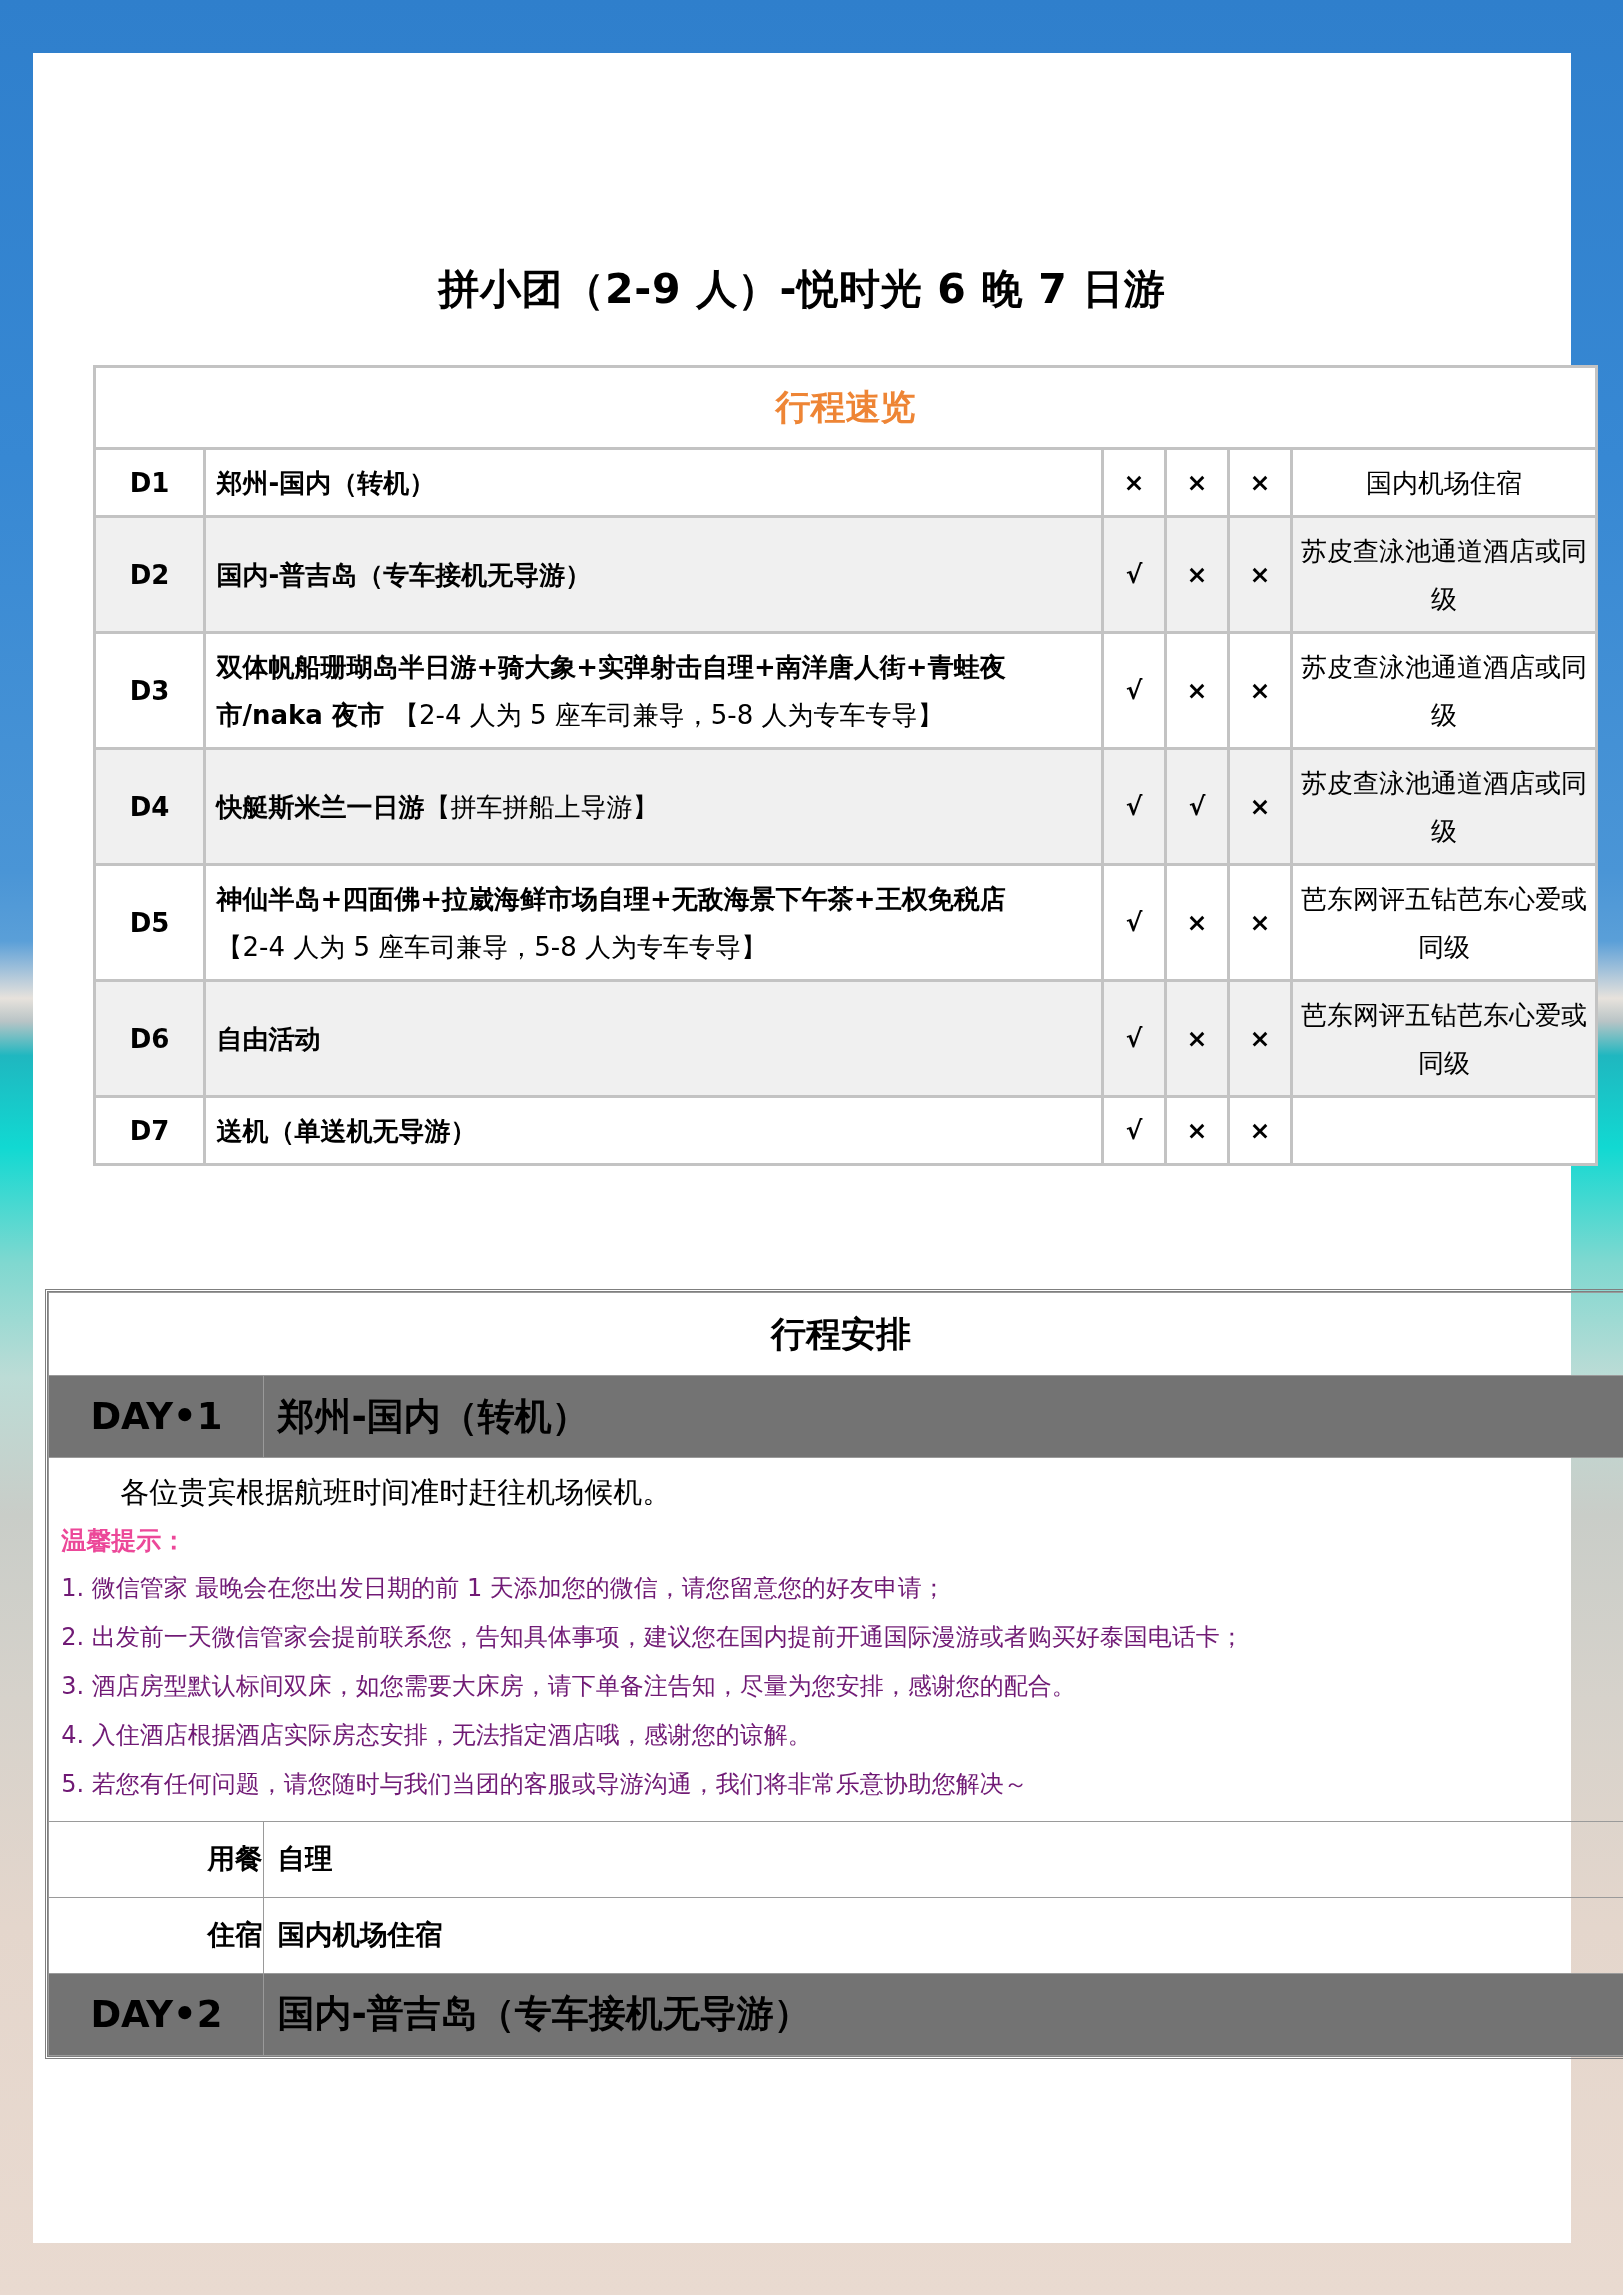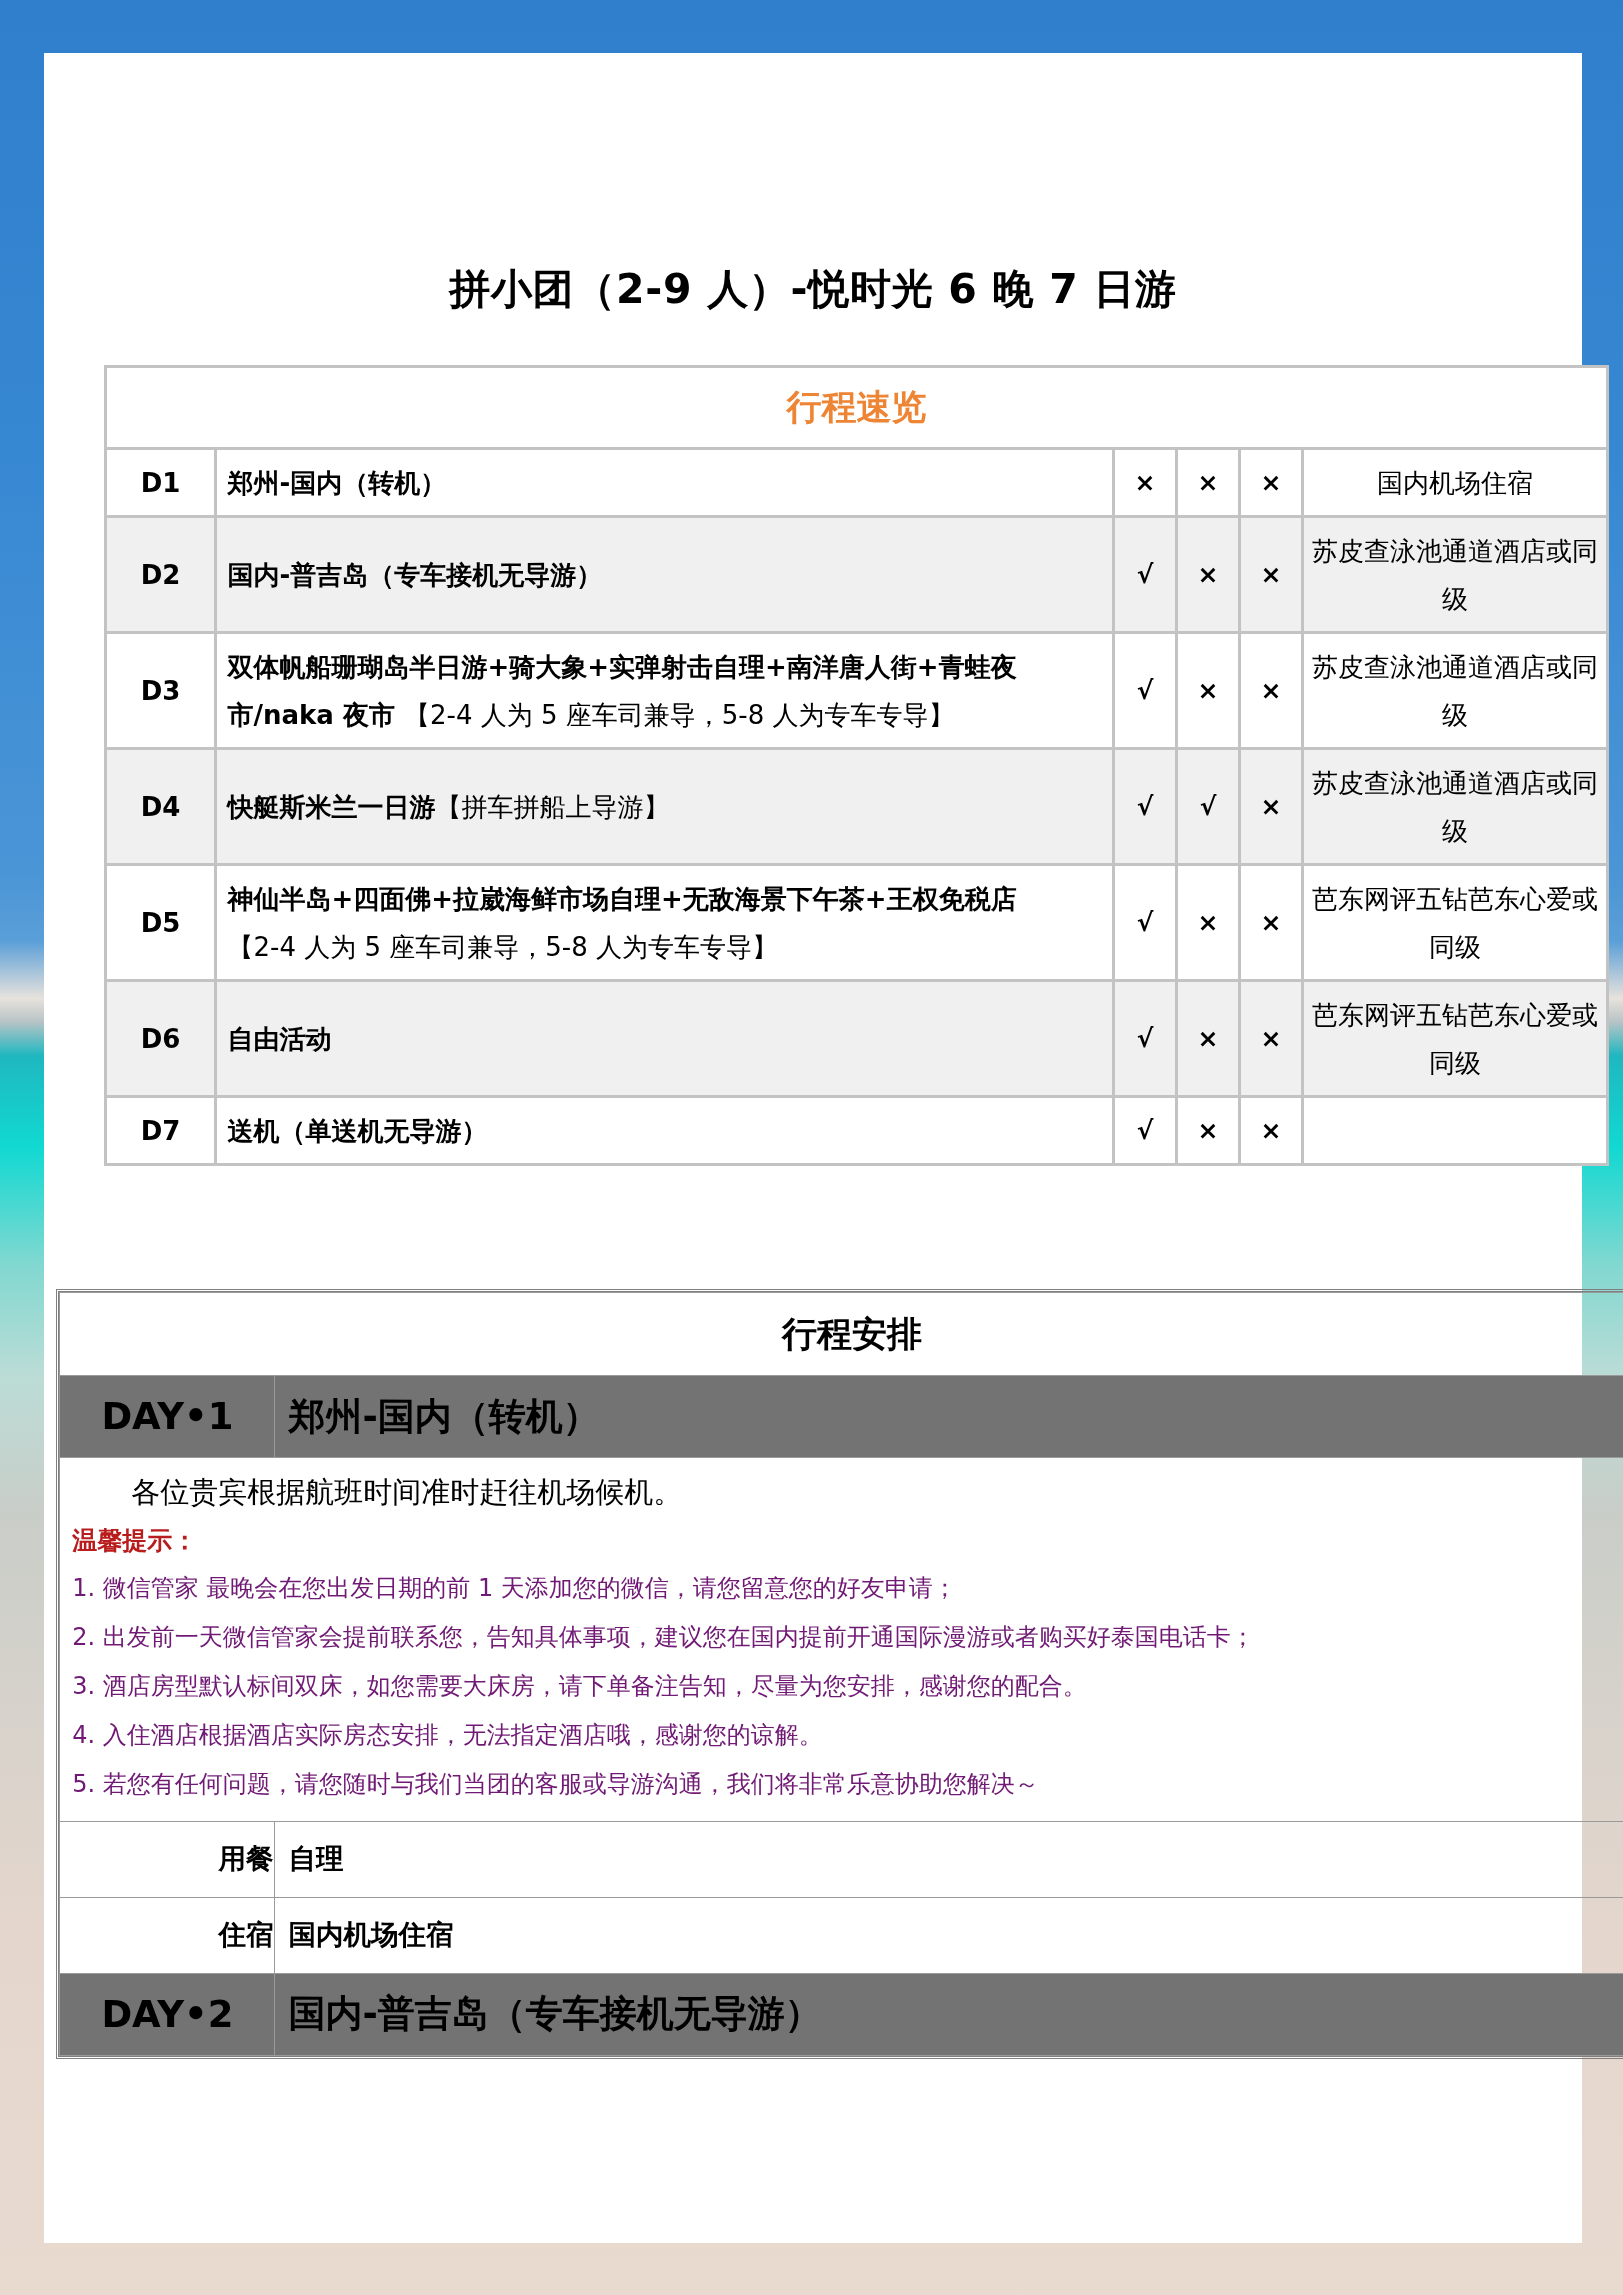--- a/index.html
+++ b/index.html
@@ -6,21 +6,21 @@
   body {
     width: 1623px; height: 2295px; position: relative; overflow: hidden;
     font-family: "DejaVu Sans", "Liberation Sans", sans-serif;
     background: linear-gradient(180deg,
       #2f7fcc 0%, #3788d3 20%, #4a95d6 38%, #5a9fd8 41%,
       #e7e2dc 43.5%, #b9c4c6 44.5%, #1fb7c0 46%, #11d9d2 50%,
       #7fd8d0 55%, #bcdcd6 60%, #c9cdc8 66%, #d6d2cb 74%,
       #e4d6cc 84%, #e9dad0 100%);
   }
   .page {
-    position: absolute; left: 44px; top: 53px; width: 1538px; height: 2190px;
+    position: absolute; left: 33px; top: 53px; width: 1538px; height: 2190px;
     background: #ffffff;
   }
   .doc-title {
     position: absolute; left: 0; right: 0; top: 209px;
     text-align: center; font-size: 41px; font-weight: bold; color: #000;
     letter-spacing: 0.7px;
   }
   
   .ov {
     position: absolute; left: 60px; top: 312px; width: 1503px;
@@ -53,21 +53,21 @@
   .sc { width: 100%; border-collapse: collapse; table-layout: fixed; }
   .sc td { border: 1.3px solid #9a9a9a; color: #000; }
   .sc .sc-title {
     height: 80px; text-align: center; font-size: 35px; font-weight: bold;
   }
   .sc tr.day-row td { background: #737373; height: 79px; font-weight: bold; }
   .sc tr.day-row td.day-label { text-align: center; font-size: 37px; }
   .sc tr.day-row td.day-title { font-size: 37px; padding-left: 13px; }
   .sc td.desc { padding: 9.2px 11.8px 11.8px 11.8px; }
   .sc .intro { font-size: 29px; text-indent: 59px; line-height: 51px; }
-  .sc .tip-head { font-size: 25px; font-weight: bold; color: #b91c1c; line-height: 46px; }
+  .sc .tip-head { font-size: 25px; font-weight: bold; color: #ec4899; line-height: 46px; }
   .sc .tip { font-size: 24px; color: #701a75; line-height: 49px; }
   .sc tr.info-row td { height: 73px; font-size: 27.5px; font-weight: bold; }
   .sc tr.info-row td.info-label { text-align: right; }
   .sc tr.info-row td.info-value { padding-left: 13px; }
 </style>
 </head>
 <body>
 
 <div class="page">
 

